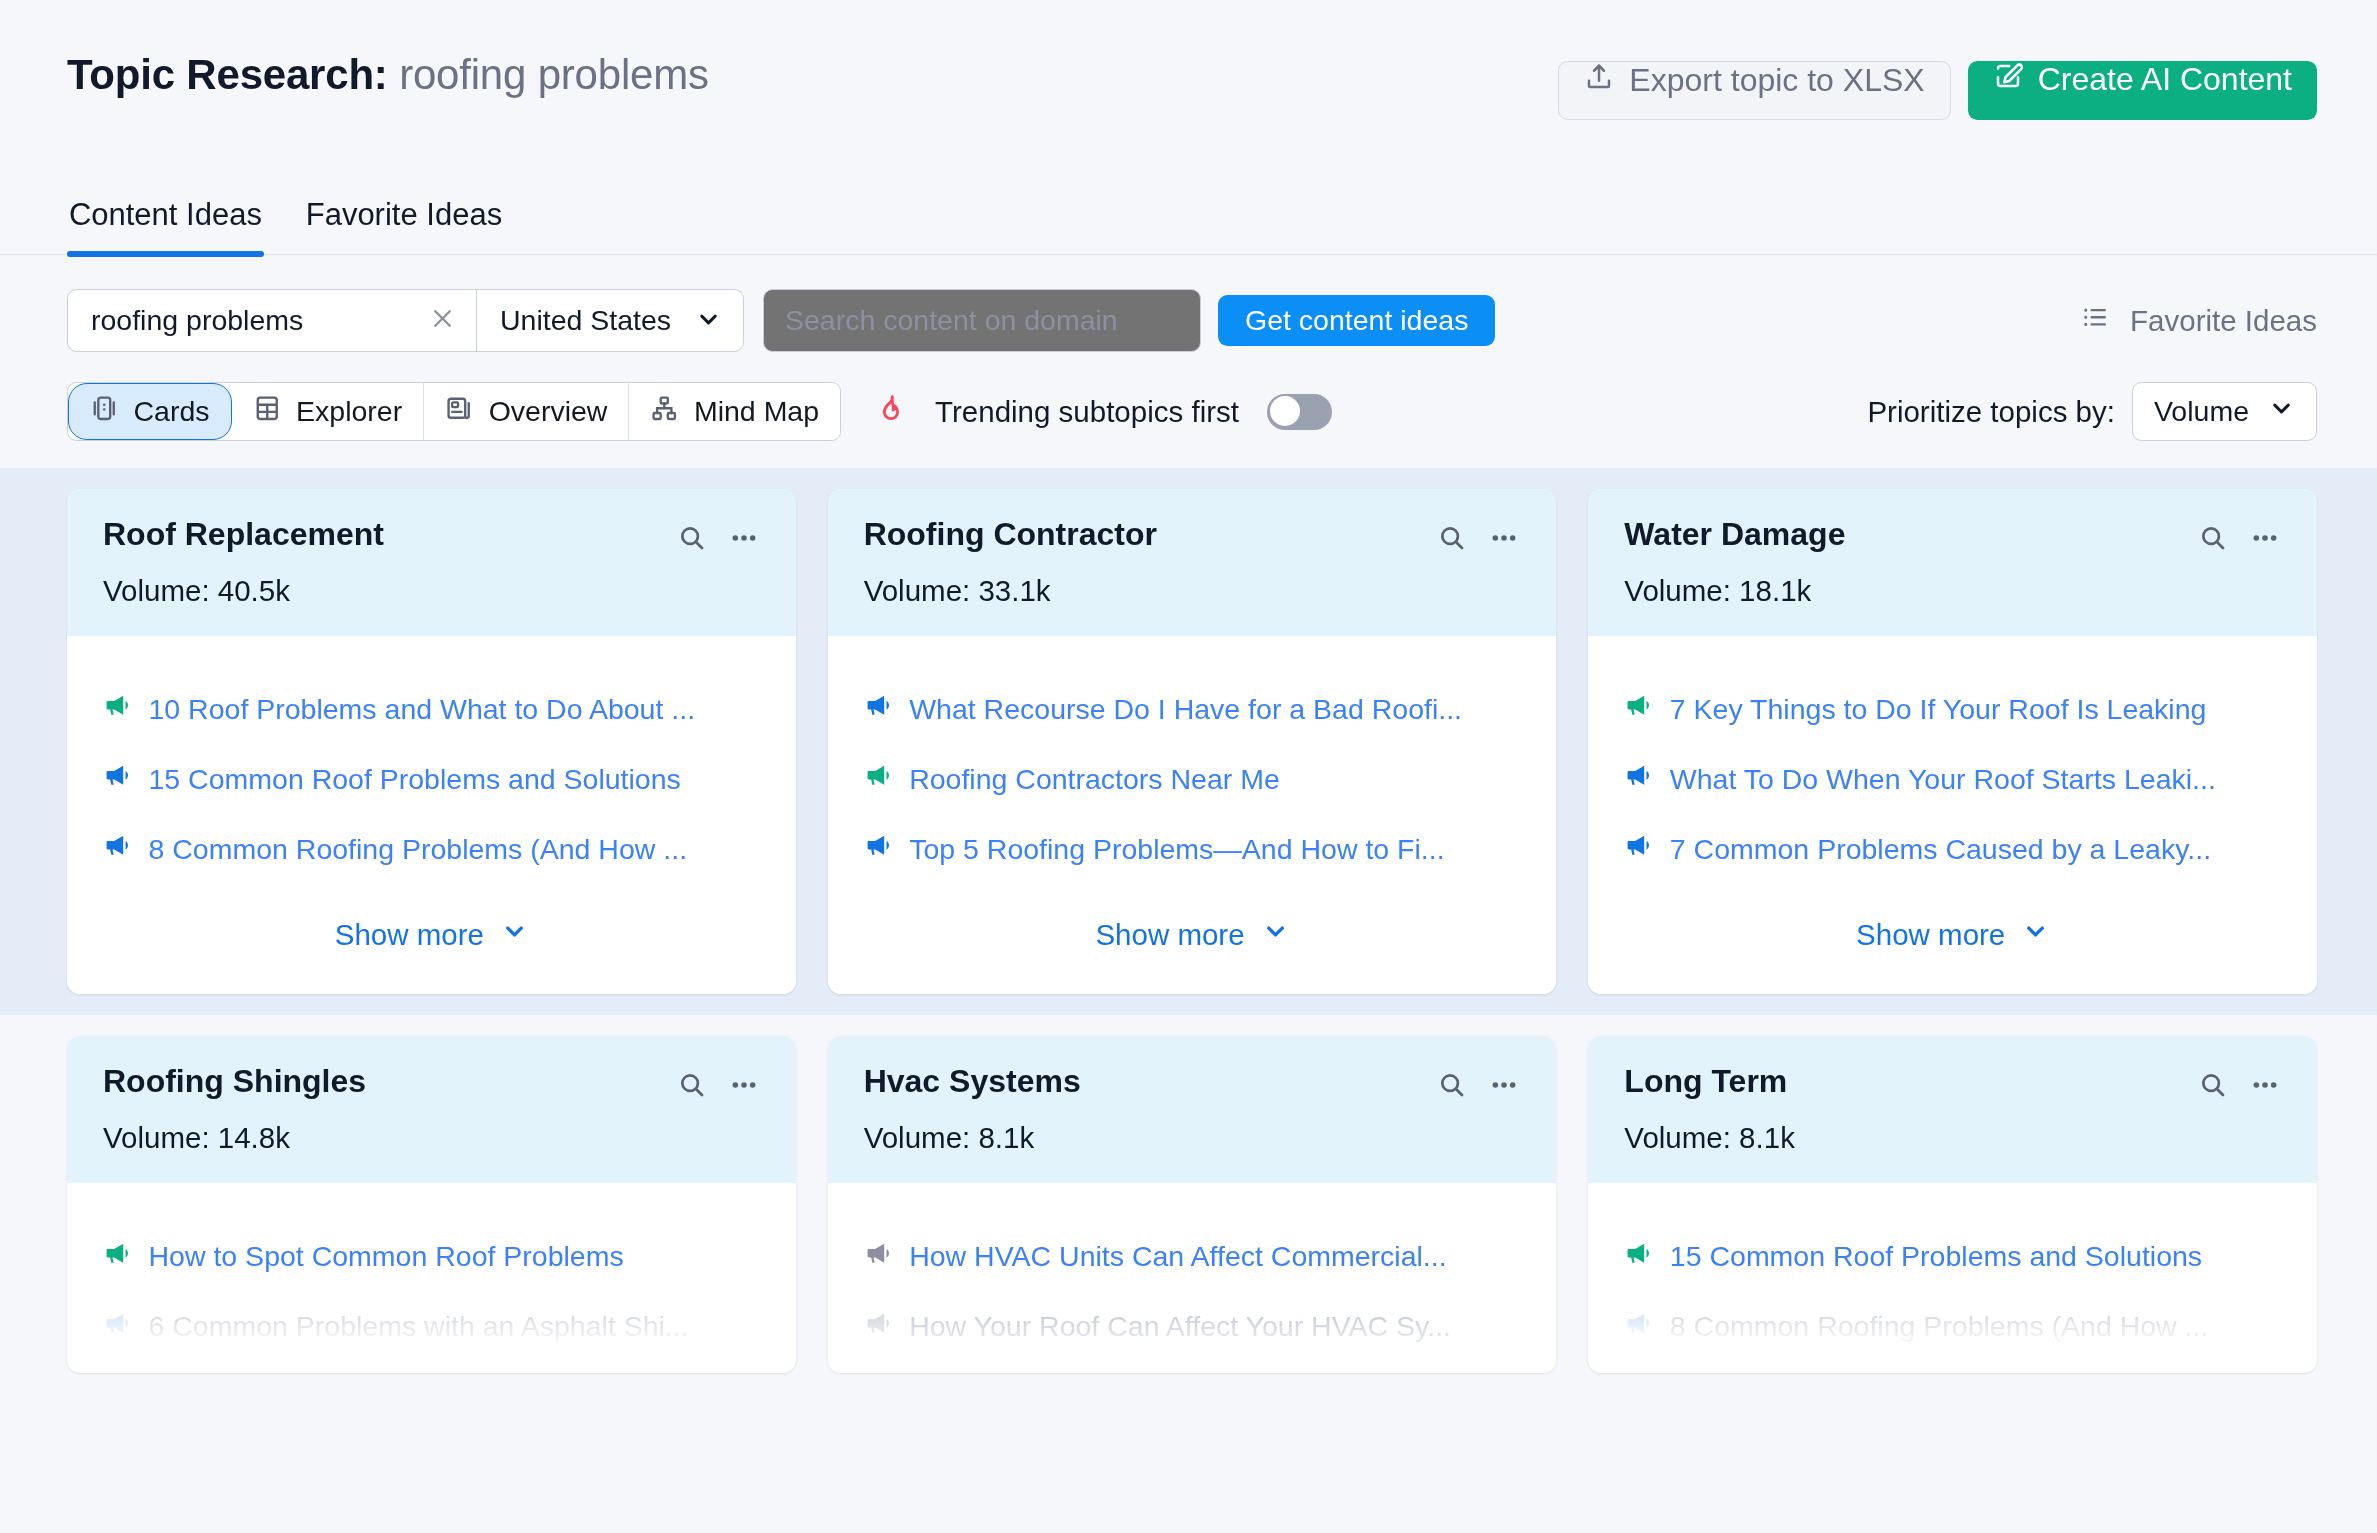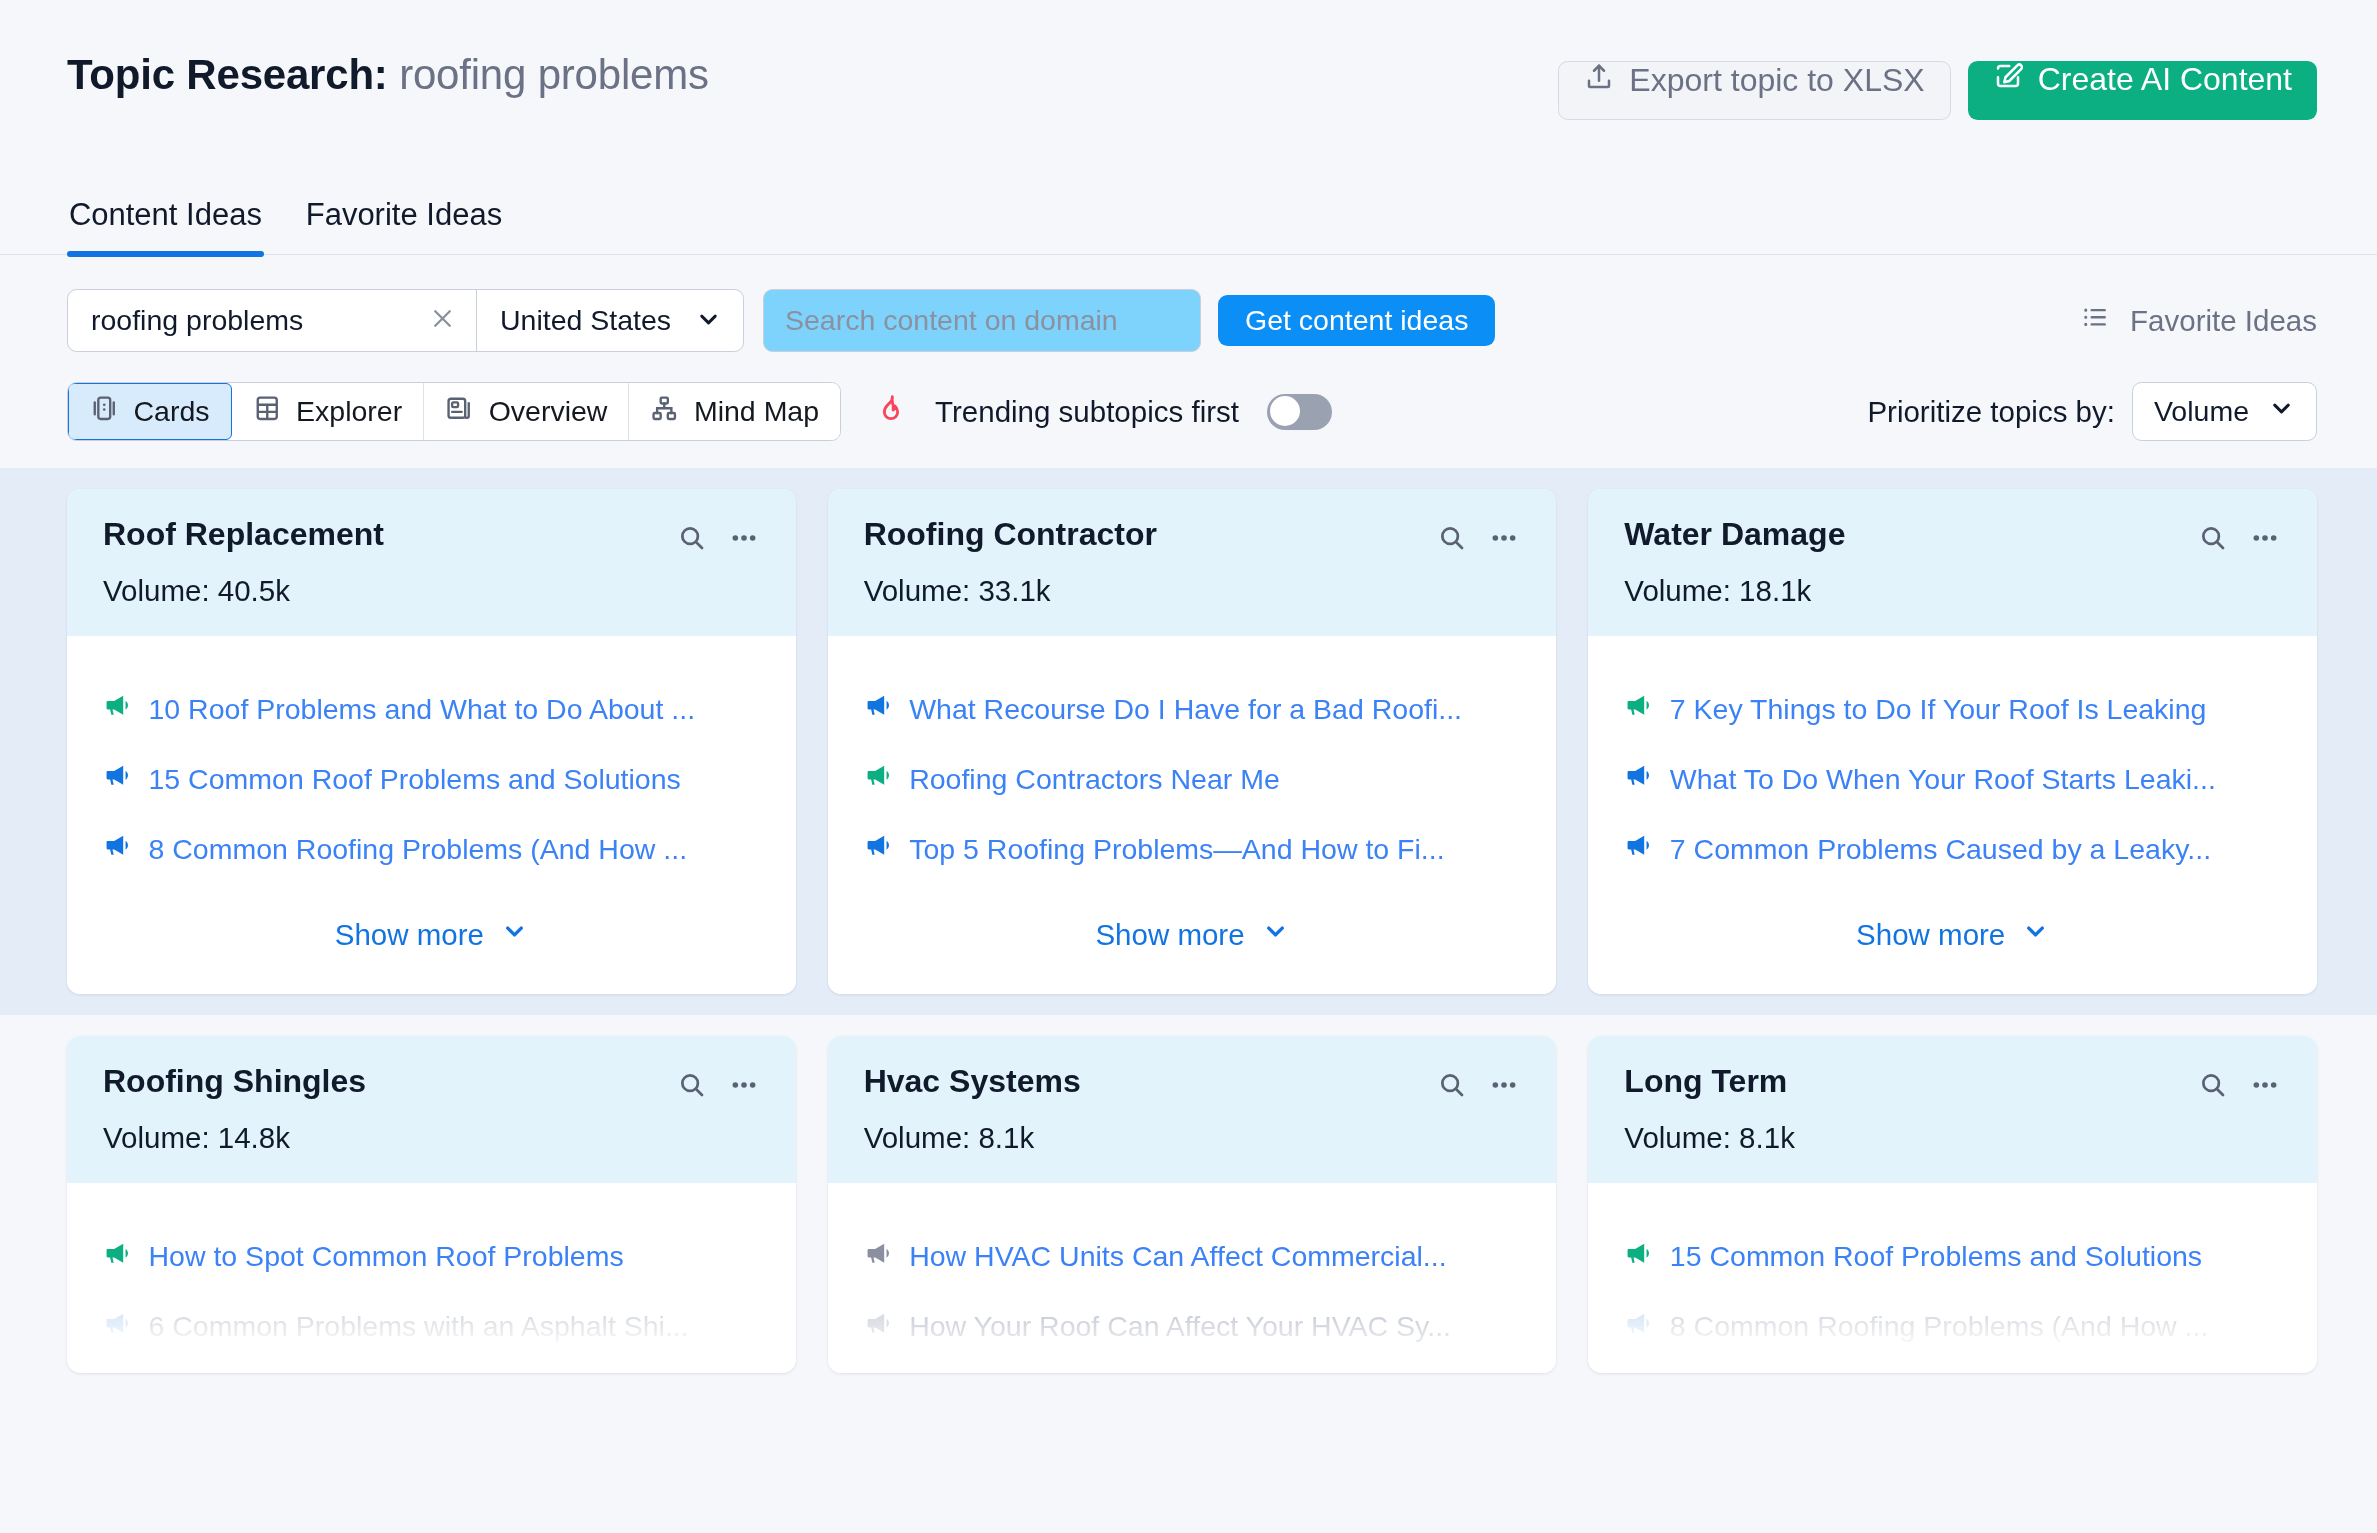--- a/index.html
+++ b/index.html
@@ -63,21 +63,21 @@
   .combo-kw .txt { font-size: 28.5px; color: #111a2b; white-space: nowrap; }
   .x-icon { font-size: 28.5px; color: #8a90a0; cursor: pointer; line-height: 1; }
   .combo-country {
     display: flex; align-items: center; gap: 21px; padding: 0 21px 0 23px;
     min-width: 266px; justify-content: space-between; cursor: pointer;
   }
   .combo-country .txt { font-size: 28.5px; color: #111a2b; white-space: nowrap; }
 
   .domain-input {
     height: 63px; width: 438px; margin-left: 19px; padding: 0 21px;
-    border: 1.4px solid #c9cfdb; border-radius: 9.5px; background: #7dd3fc;
+    border: 1.4px solid #c9cfdb; border-radius: 9.5px; background: #737373;
     font-size: 28.5px; color: #111a2b; font-family: "Liberation Sans", sans-serif;
   }
   .domain-input::placeholder { color: #8b91a1; }
   .btn-getideas {
     height: 51px; margin-left: 17px; padding: 0 27px; background: #0b8ef5; color: #fff;
     border-radius: 9.5px; border: none; font-size: 28.5px; cursor: pointer;
     font-family: "Liberation Sans", sans-serif; white-space: nowrap;
   }
   .fav-ideas {
     margin-left: auto; display: flex; align-items: center; gap: 21px;
@@ -88,21 +88,21 @@
   .segmented {
     display: flex; height: 59px; border: 1.4px solid #c9cfdb;
     border-radius: 9.5px; background: #fff; overflow: hidden;
   }
   .seg {
     display: flex; align-items: center; gap: 15px; padding: 0 21px;
     font-size: 28.5px; color: #14191f; cursor: pointer; white-space: nowrap;
     border-right: 1.4px solid #dde1ea; background: #fff;
   }
   .seg:last-child { border-right: none; }
-  .seg.active { background: #d8ebfd; border: 1.9px solid #1274e0; border-radius: 6px; }
+  .seg.active { background: #d8ebfd; border: 1.9px solid #1274e0; border-radius: 19px; }
 
   .trending { display: flex; align-items: center; gap: 28px; margin-left: 34px; }
   .trending-label { font-size: 29.5px; color: #111a2b; white-space: nowrap; }
   .toggle {
     width: 65px; height: 36px; border-radius: 18px; background: #9aa1b0;
     position: relative; cursor: pointer; flex: none;
   }
   .toggle .knob {
     position: absolute; top: 2.9px; left: 2.9px; width: 30px; height: 30px;
     border-radius: 50%; background: #fff;

